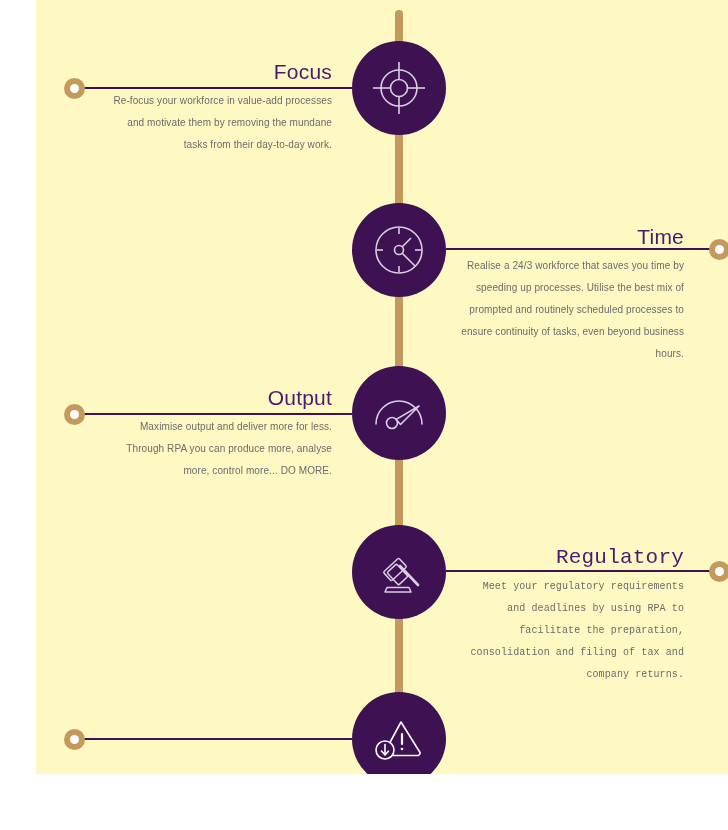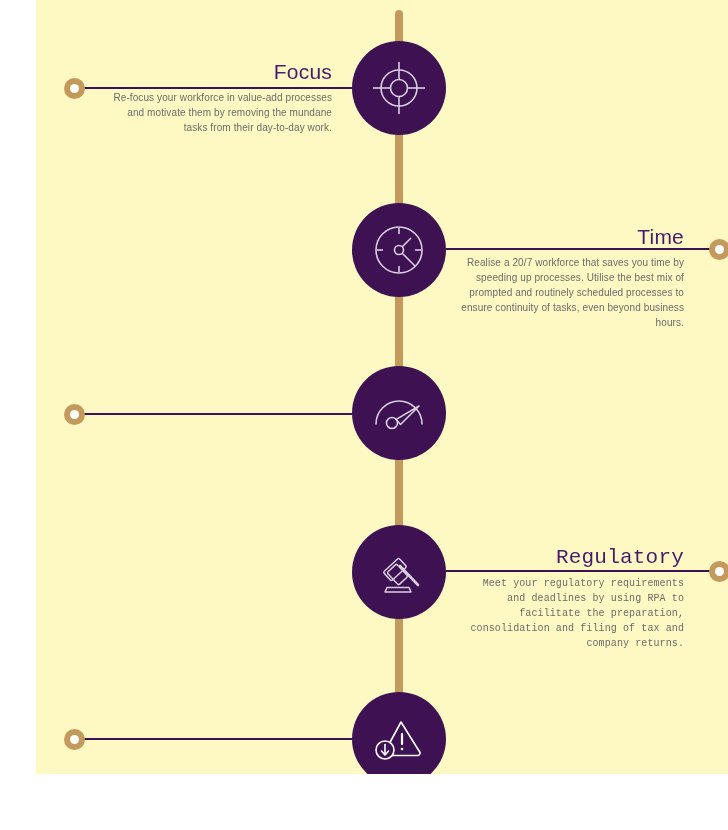--- a/index.html
+++ b/index.html
@@ -88,21 +88,21 @@
     color: #4a1a6e;
     font-weight: normal;
     letter-spacing: 0.2px;
     line-height: 24px;
     margin: 0 0 6px 0;
     white-space: nowrap;
   }
   .body {
     font-size: 10px;
     color: #6b6b6b;
-    line-height: 15px;
+    line-height: 22px;
     margin: 0;
     letter-spacing: 0.1px;
   }
 </style>
 </head>
 <body>
 
 <div id="infographic">
 
   <div class="spine"></div>
@@ -123,39 +123,43 @@
         <line x1="3" y1="29" x2="21" y2="29"></line>
         <line x1="37" y1="29" x2="55" y2="29"></line>
       </svg>
     </span>
   </div>
 
   <div class="connector" style="left:410px; top:248px; width:273px;"></div>
   <div class="enddot" style="left:673px; top:239px;"></div>
   <div class="block left-text" style="left:424px; top:225px;">
     <div class="heading">Time</div>
-    <p class="body">Realise a 20/7 workforce that saves you time by speeding up processes. Utilise the best mix of prompted and routinely scheduled processes to ensure continuity of tasks, even beyond business hours.</p>
+    <p class="body">Realise a 24/3 workforce that saves you time by speeding up processes. Utilise the best mix of prompted and routinely scheduled processes to ensure continuity of tasks, even beyond business hours.</p>
   </div>
   <div class="node" style="top:203px;">
     <span>
       <svg width="58" height="58" viewBox="0 0 58 58" fill="none" stroke="#d8cfe0" stroke-width="1.6">
         <circle cx="29" cy="29" r="23"></circle>
         <line x1="29" y1="7" x2="29" y2="13"></line>
         <line x1="29" y1="45" x2="29" y2="51"></line>
         <line x1="7" y1="29" x2="13" y2="29"></line>
         <line x1="45" y1="29" x2="51" y2="29"></line>
         <circle cx="29" cy="29" r="4.5"></circle>
         <line x1="32" y1="26" x2="41" y2="17"></line>
         <line x1="32" y1="32" x2="45" y2="45"></line>
       </svg>
     </span>
   </div>
 
   <div class="connector" style="left:48px; top:413px; width:268px;"></div>
   <div class="enddot" style="left:28px; top:404px;"></div>
+  <div class="block right-text" style="left:72px; top:386px;">
+    <div class="heading">Output</div>
+    <p class="body">Maximise output and deliver more for less. Through RPA you can produce more, analyse more, control more... DO MORE.</p>
+  </div>
   <div class="node" style="top:366px;">
     <span>
       <svg width="58" height="58" viewBox="0 0 58 58" fill="none" stroke="#d8cfe0" stroke-width="1.6">
         <path d="M6 40 A23 23 0 0 1 52 40" stroke-linecap="round"></path>
         <circle cx="22" cy="39" r="5.5"></circle>
         <path d="M26.2 35.4 L49 22 L30.5 40.5 Z" stroke-linejoin="round"></path>
       </svg>
     </span>
   </div>
 

